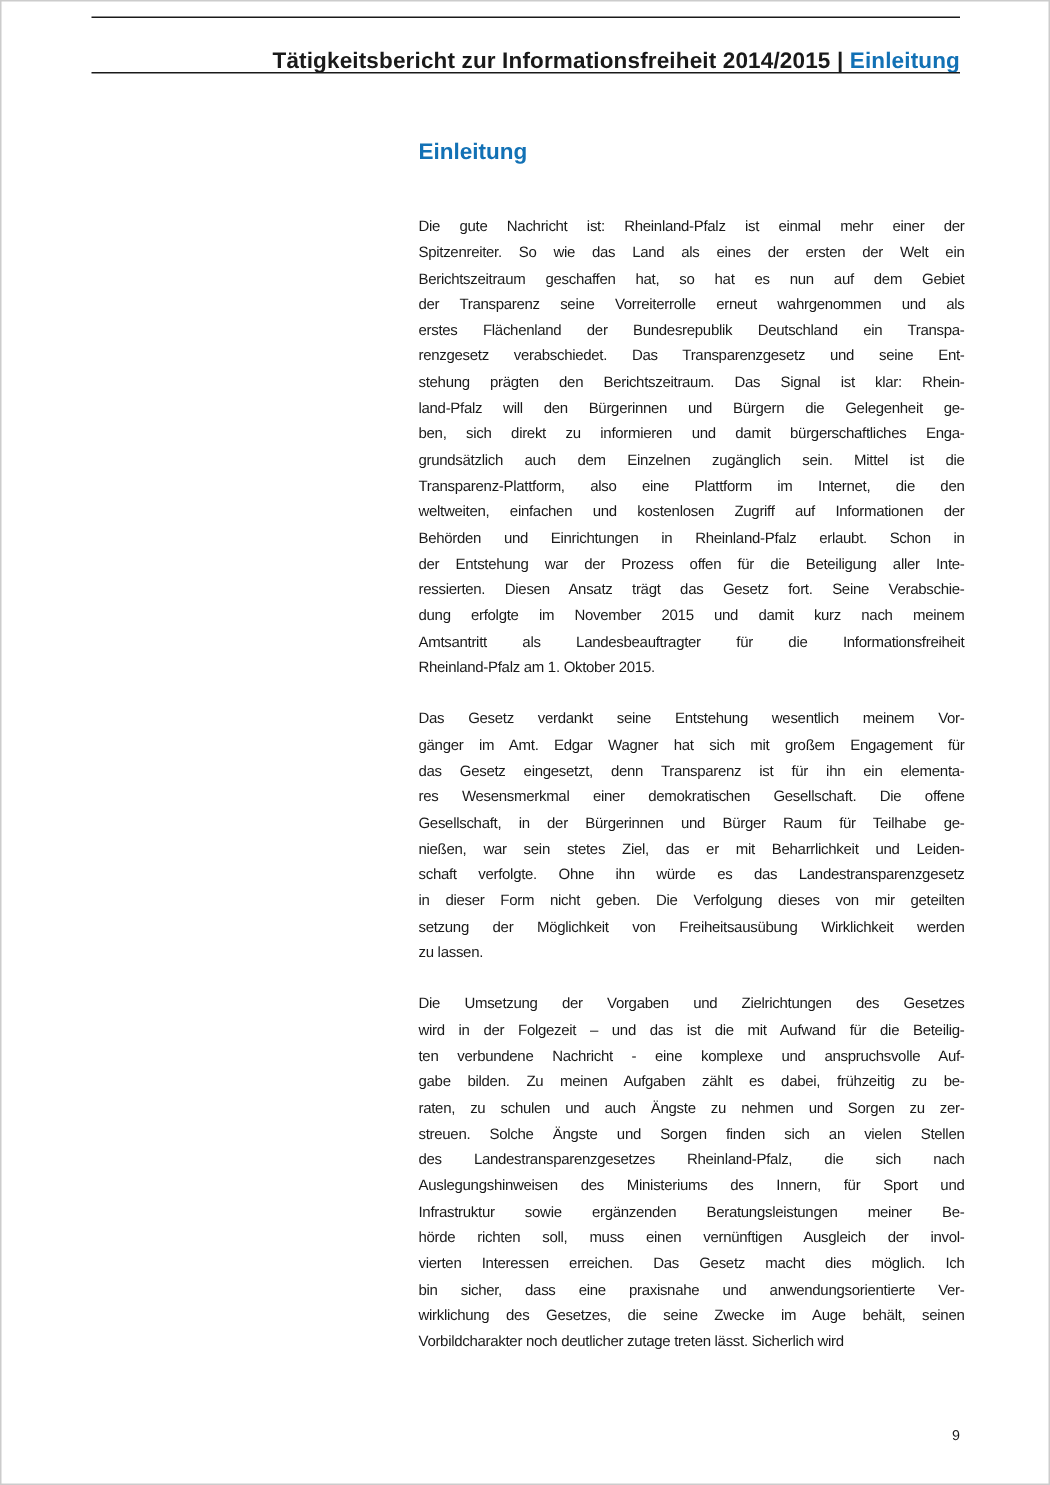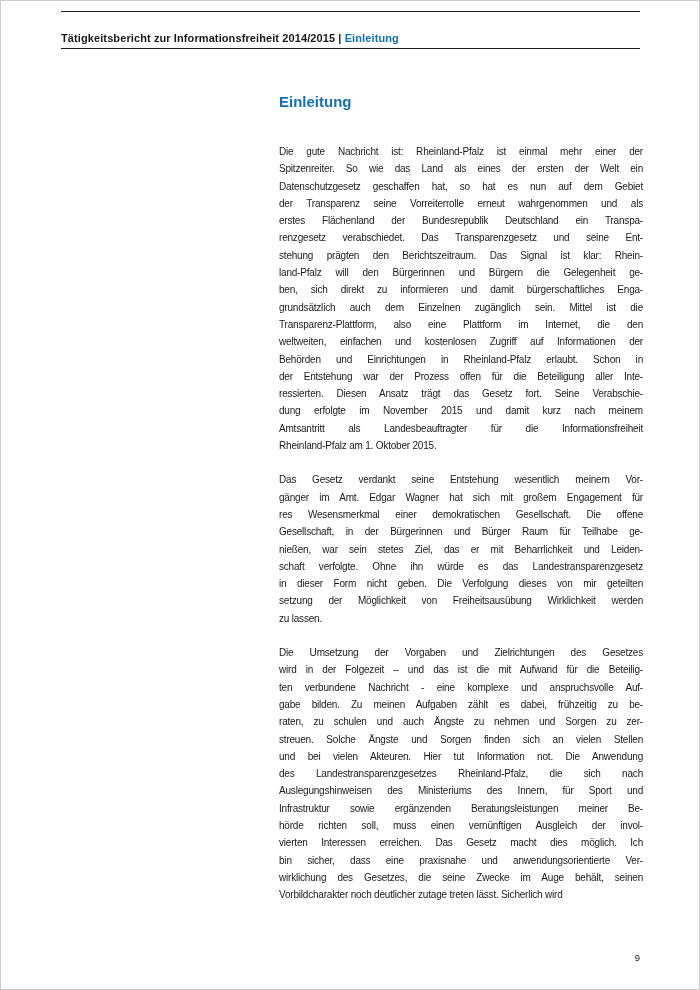--- a/index.html
+++ b/index.html
@@ -19,21 +19,22 @@
     right: 59px;
     border-top: 1px solid #1a1a1a;
   }
   .rule-top { top: 10px; }
   .rule-bottom { top: 47px; }
   .header-text {
     position: absolute;
     left: 60px;
     right: 59px;
     top: 31px;
-    font-size: 11px;
+    text-align: right;
+    font-size: 15px;
     font-weight: bold;
     letter-spacing: 0.1px;
     color: var(--text);
   }
   .header-section { color: var(--accent); }
   .content {
     position: absolute;
     left: 278px;
     width: 364px;
     top: 92px;
@@ -73,56 +74,56 @@
 </div>
 
 <div class="rule rule-bottom"></div>
 
 <div class="content">
   <div class="page-heading">Einleitung</div>
   <div>
       <div class="paragraph">
         <div class="body-line">Die gute Nachricht ist: Rheinland-Pfalz ist einmal mehr einer der</div>
         <div class="body-line">Spitzenreiter. So wie das Land als eines der ersten der Welt ein</div>
-        <div class="body-line">Datenschutzgesetz geschaffen hat, so hat es nun auf dem Gebiet</div>
+        <div class="body-line">Berichtszeitraum geschaffen hat, so hat es nun auf dem Gebiet</div>
         <div class="body-line">der Transparenz seine Vorreiterrolle erneut wahrgenommen und als</div>
         <div class="body-line">erstes Flächenland der Bundesrepublik Deutschland ein Transpa-</div>
         <div class="body-line">renzgesetz verabschiedet. Das Transparenzgesetz und seine Ent-</div>
         <div class="body-line">stehung prägten den Berichtszeitraum. Das Signal ist klar: Rhein-</div>
         <div class="body-line">land-Pfalz will den Bürgerinnen und Bürgern die Gelegenheit ge-</div>
         <div class="body-line">ben, sich direkt zu informieren und damit bürgerschaftliches Enga-</div>
         <div class="body-line">grundsätzlich auch dem Einzelnen zugänglich sein. Mittel ist die</div>
         <div class="body-line">Transparenz-Plattform, also eine Plattform im Internet, die den</div>
         <div class="body-line">weltweiten, einfachen und kostenlosen Zugriff auf Informationen der</div>
         <div class="body-line">Behörden und Einrichtungen in Rheinland-Pfalz erlaubt. Schon in</div>
         <div class="body-line">der Entstehung war der Prozess offen für die Beteiligung aller Inte-</div>
         <div class="body-line">ressierten. Diesen Ansatz trägt das Gesetz fort. Seine Verabschie-</div>
         <div class="body-line">dung erfolgte im November 2015 und damit kurz nach meinem</div>
         <div class="body-line">Amtsantritt als Landesbeauftragter für die Informationsfreiheit</div>
         <div class="body-line last">Rheinland-Pfalz am 1. Oktober 2015.</div>
       </div>
       <div class="paragraph">
         <div class="body-line">Das Gesetz verdankt seine Entstehung wesentlich meinem Vor-</div>
         <div class="body-line">gänger im Amt. Edgar Wagner hat sich mit großem Engagement für</div>
+        <div class="body-line">das Gesetz eingesetzt, denn Transparenz ist für ihn ein elementa-</div>
         <div class="body-line">res Wesensmerkmal einer demokratischen Gesellschaft. Die offene</div>
         <div class="body-line">Gesellschaft, in der Bürgerinnen und Bürger Raum für Teilhabe ge-</div>
         <div class="body-line">nießen, war sein stetes Ziel, das er mit Beharrlichkeit und Leiden-</div>
         <div class="body-line">schaft verfolgte. Ohne ihn würde es das Landestransparenzgesetz</div>
         <div class="body-line">in dieser Form nicht geben. Die Verfolgung dieses von mir geteilten</div>
         <div class="body-line">setzung der Möglichkeit von Freiheitsausübung Wirklichkeit werden</div>
         <div class="body-line last">zu lassen.</div>
       </div>
       <div class="paragraph">
         <div class="body-line">Die Umsetzung der Vorgaben und Zielrichtungen des Gesetzes</div>
         <div class="body-line">wird in der Folgezeit – und das ist die mit Aufwand für die Beteilig-</div>
         <div class="body-line">ten verbundene Nachricht - eine komplexe und anspruchsvolle Auf-</div>
         <div class="body-line">gabe bilden. Zu meinen Aufgaben zählt es dabei, frühzeitig zu be-</div>
         <div class="body-line">raten, zu schulen und auch Ängste zu nehmen und Sorgen zu zer-</div>
         <div class="body-line">streuen. Solche Ängste und Sorgen finden sich an vielen Stellen</div>
-        <div class="body-line">und bei vielen Akteuren. Hier tut Information not. Die Anwendung</div>
         <div class="body-line">des Landestransparenzgesetzes Rheinland-Pfalz, die sich nach</div>
         <div class="body-line">Auslegungshinweisen des Ministeriums des Innern, für Sport und</div>
         <div class="body-line">Infrastruktur sowie ergänzenden Beratungsleistungen meiner Be-</div>
         <div class="body-line">hörde richten soll, muss einen vernünftigen Ausgleich der invol-</div>
         <div class="body-line">vierten Interessen erreichen. Das Gesetz macht dies möglich. Ich</div>
         <div class="body-line">bin sicher, dass eine praxisnahe und anwendungsorientierte Ver-</div>
         <div class="body-line">wirklichung des Gesetzes, die seine Zwecke im Auge behält, seinen</div>
         <div class="body-line last">Vorbildcharakter noch deutlicher zutage treten lässt. Sicherlich wird</div>
       </div>
     </div>

